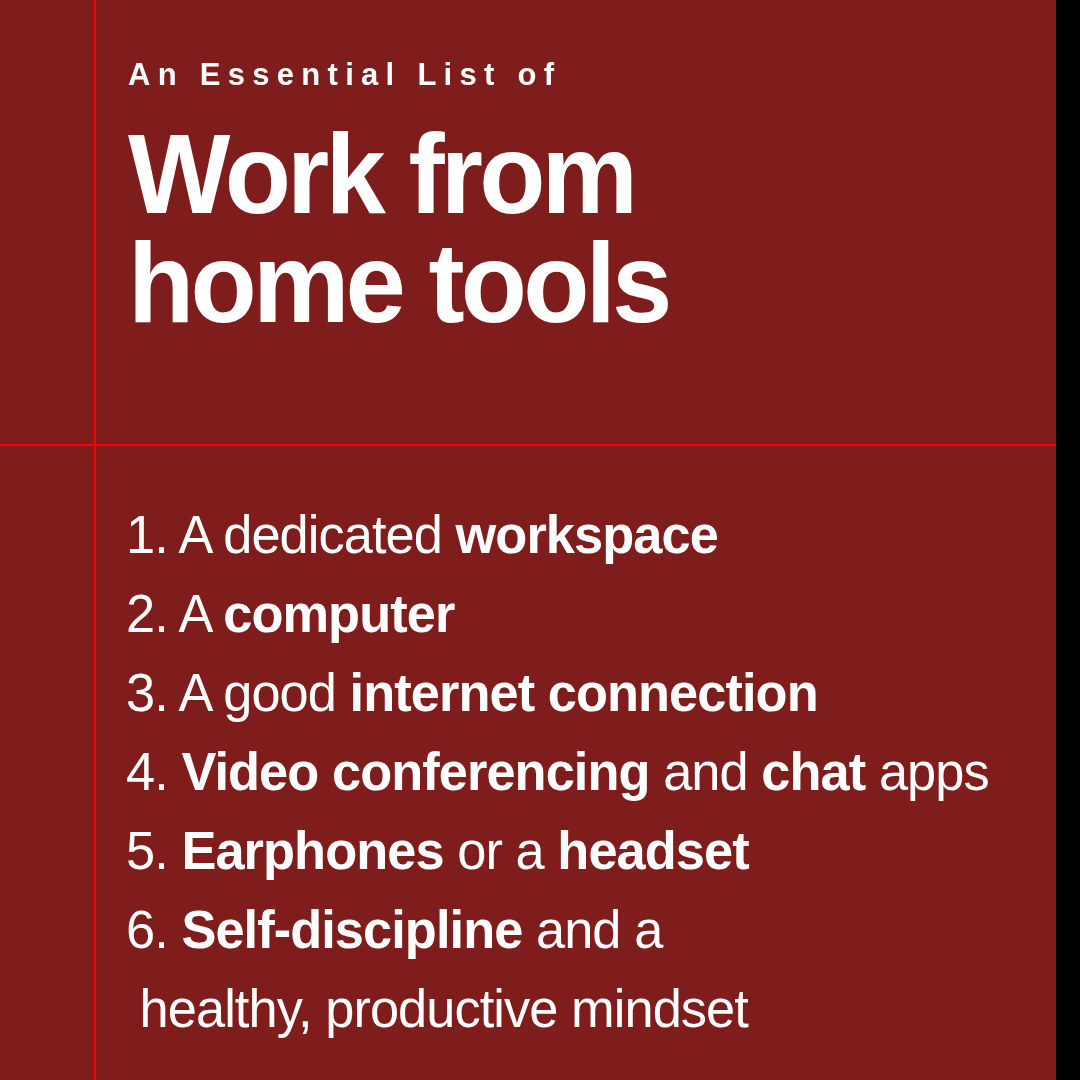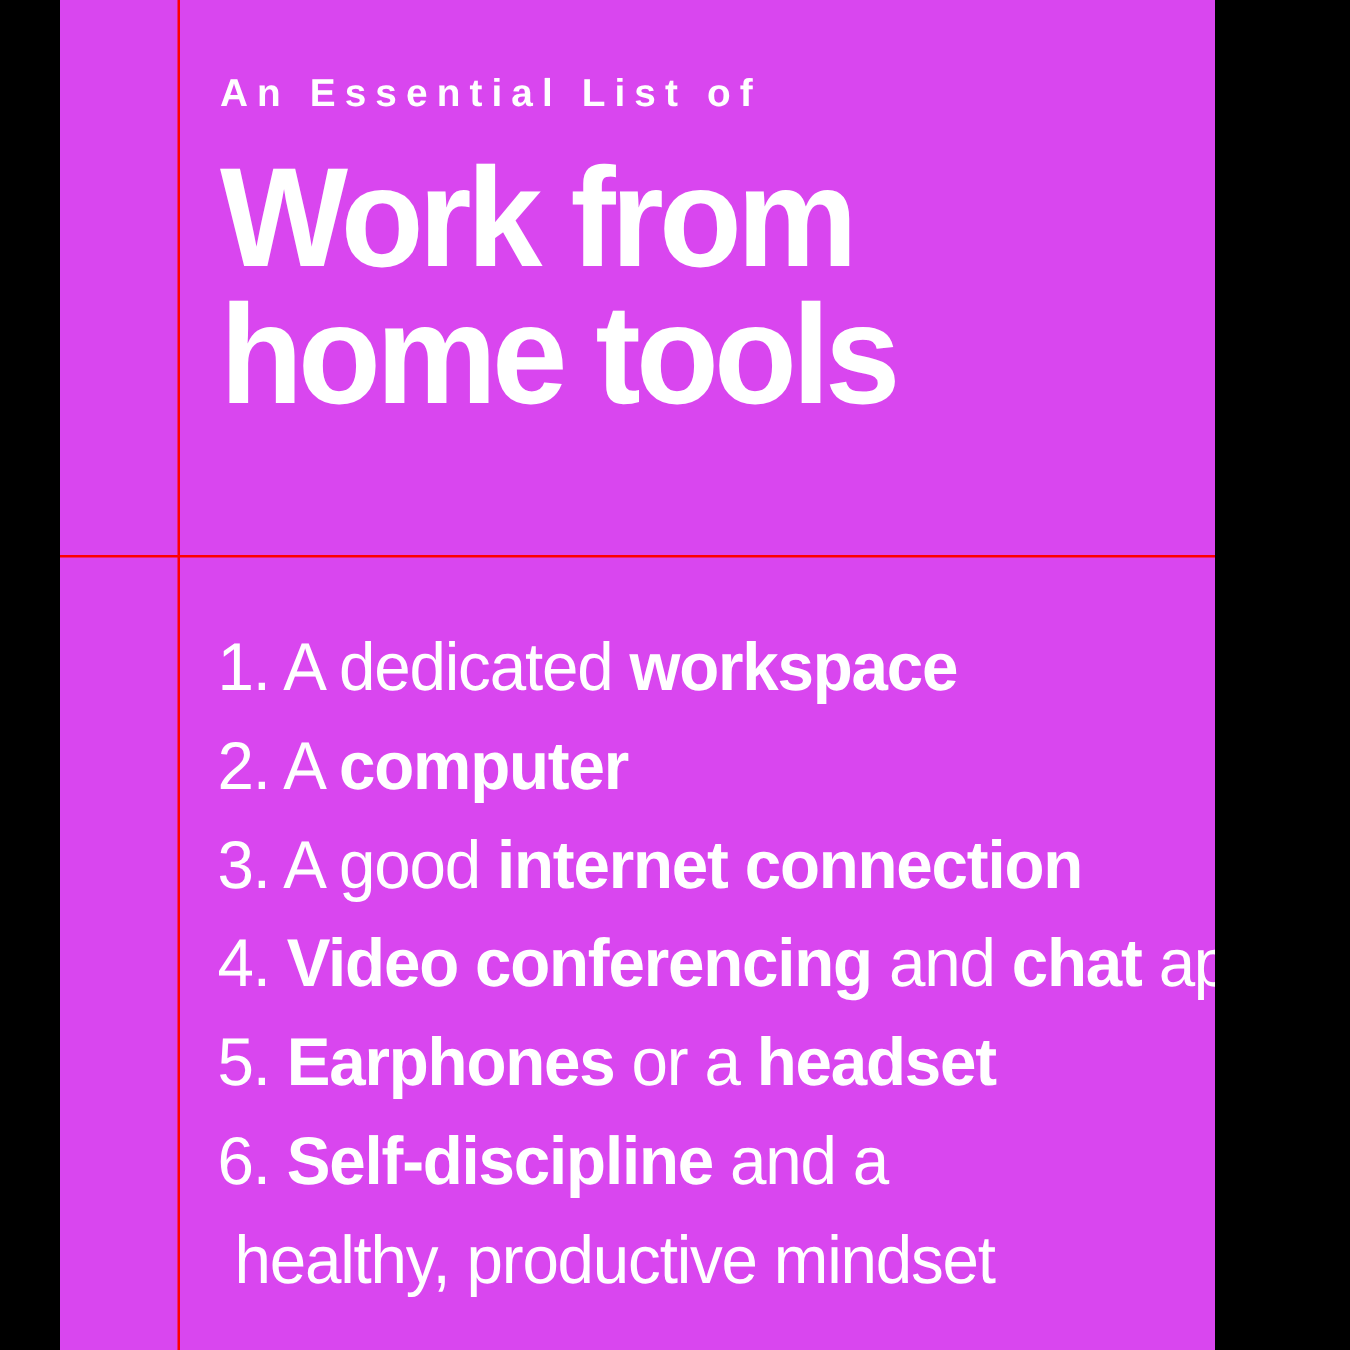--- a/index.html
+++ b/index.html
@@ -4,27 +4,26 @@
 <title>Work from home tools</title>
 <style>
   html, body {
     margin: 0;
     padding: 0;
     background: #000000;
   }
 
   #poster {
     position: relative;
-    width: 924px;
+    width: 1056px;
     height: 1080px;
-    background: #d946ef;
+    background: #7f1d1d;
     overflow: hidden;
     font-family: "Liberation Sans", "DejaVu Sans", sans-serif;
     color: #ffffff;
-    margin-left: 48px;
     -webkit-font-smoothing: antialiased;
   }
 
   
   .guide-v {
     position: absolute;
     top: 0;
     left: 94px;
     width: 2px;
     height: 1080px;

